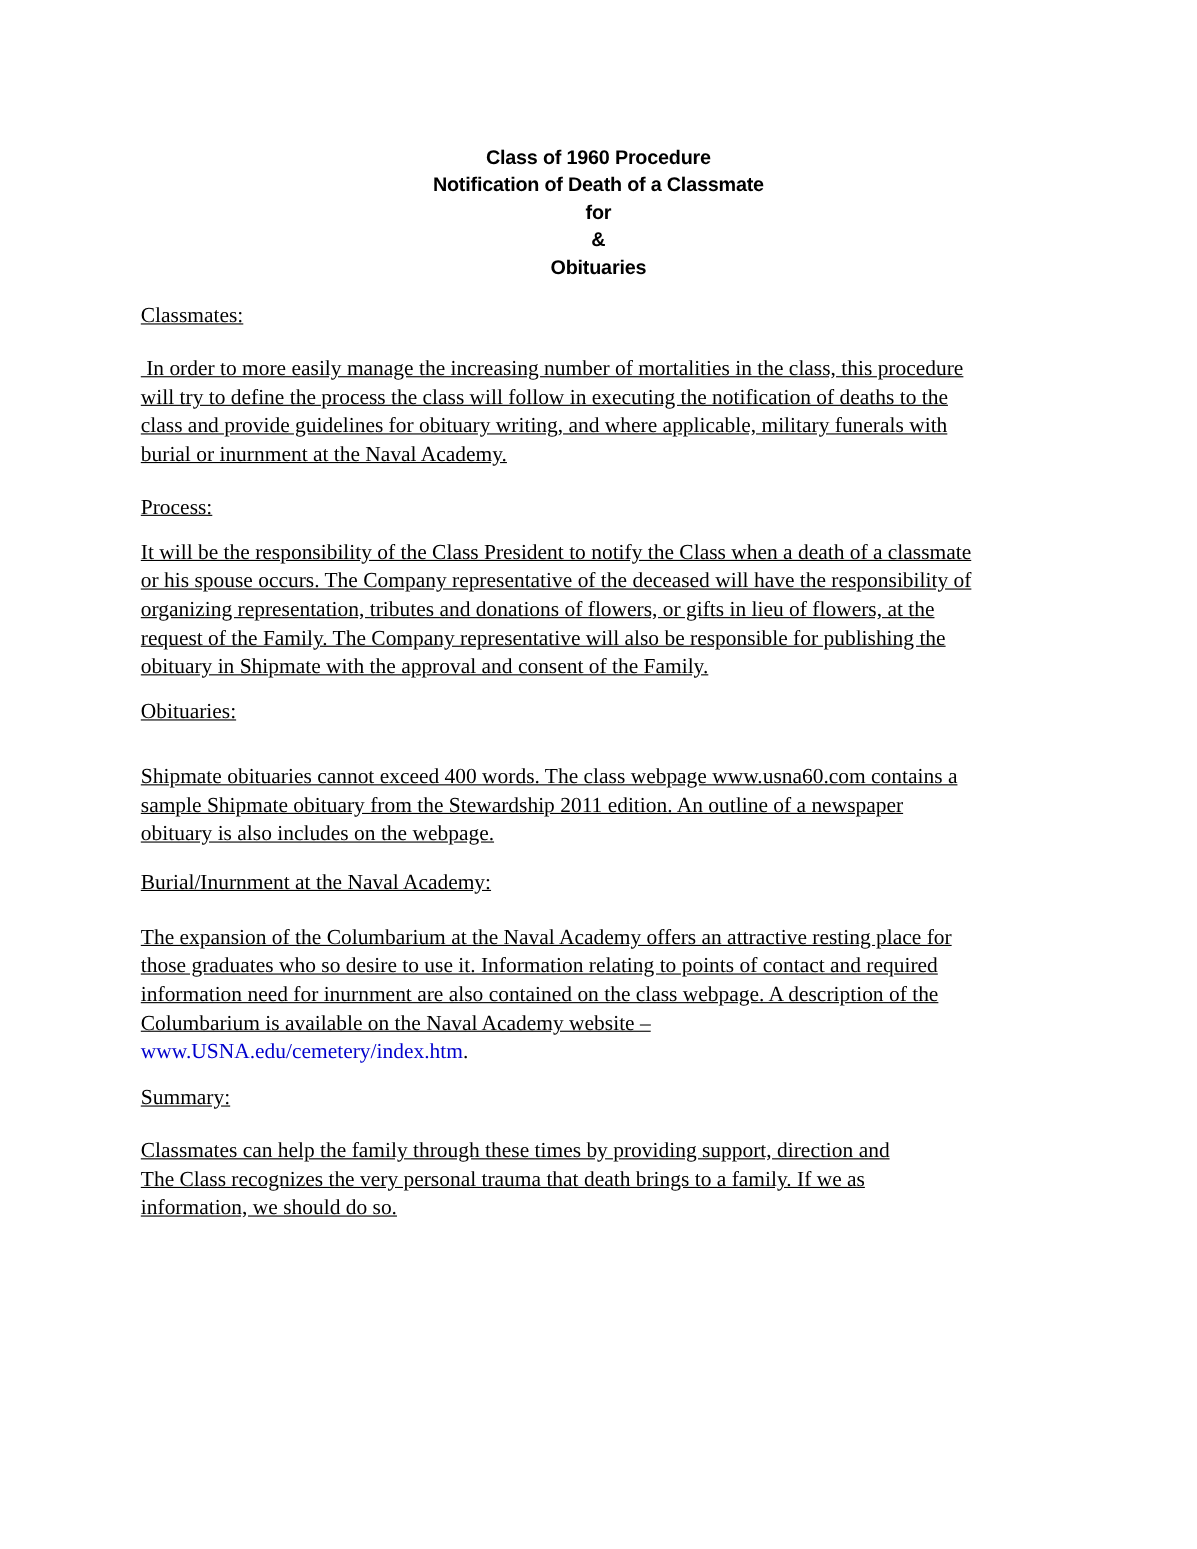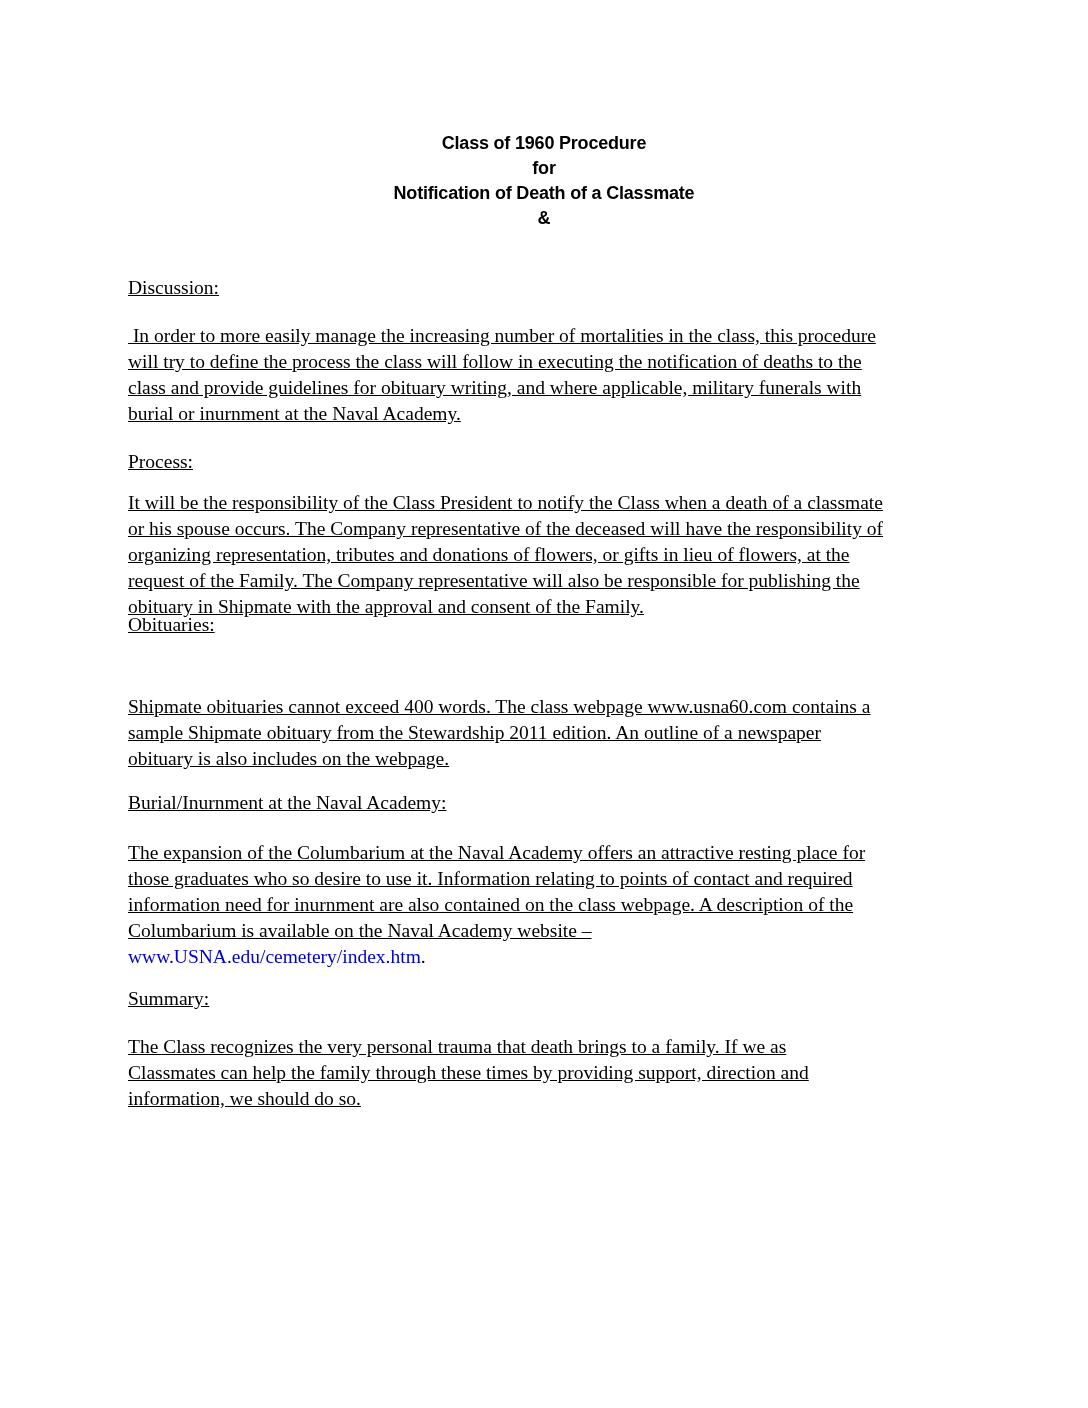--- a/index.html
+++ b/index.html
@@ -65,58 +65,59 @@
     color: #000000;
   }
 </style>
 </head>
 <body>
 
 <div class="page" style="background: rgb(255, 255, 255); color: rgb(0, 0, 0);">
 
   <div class="title" style="top:131px">
       <div>Class of 1960 Procedure</div>
+      <div>Notification of Death of a Classmate</div>
       <div>for</div>
-      <div>Notification of Death of a Classmate</div>
       <div>&amp;</div>
+      <div>Obituaries</div>
     </div>
 
-  <div class="heading" style="top:276px">Discussion:</div>
+  <div class="heading" style="top:276px">Classmates:</div>
   <div class="para" style="top:323px">
       <div> In order to more easily manage the increasing number of mortalities in the class, this procedure</div>
       <div>will try to define the process the class will follow in executing the notification of deaths to the</div>
       <div>class and provide guidelines for obituary writing, and where applicable, military funerals with</div>
       <div>burial or inurnment at the Naval Academy.</div>
     </div>
 
   <div class="heading" style="top:450px">Process:</div>
   <div class="para" style="top:490px">
       <div>It will be the responsibility of the Class President to notify the Class when a death of a classmate</div>
       <div>or his spouse occurs. The Company representative of the deceased will have the responsibility of</div>
       <div>organizing representation, tributes and donations of flowers, or gifts in lieu of flowers, at the</div>
       <div>request of the Family. The Company representative will also be responsible for publishing the</div>
       <div>obituary in Shipmate with the approval and consent of the Family.</div>
     </div>
 
-  <div class="heading" style="top:613px">Obituaries:</div>
+  <div class="heading" style="top:636px">Obituaries:</div>
   <div class="para" style="top:694px">
       <div>Shipmate obituaries cannot exceed 400 words. The class webpage www.usna60.com contains a</div>
       <div>sample Shipmate obituary from the Stewardship 2011 edition. An outline of a newspaper</div>
       <div>obituary is also includes on the webpage.</div>
     </div>
 
   <div class="heading" style="top:791px">Burial/Inurnment at the Naval Academy:</div>
   <div class="para" style="top:840px">
       <div>The expansion of the Columbarium at the Naval Academy offers an attractive resting place for</div>
       <div>those graduates who so desire to use it. Information relating to points of contact and required</div>
       <div>information need for inurnment are also contained on the class webpage. A description of the</div>
       <div>Columbarium is available on the Naval Academy website –</div>
     </div>
   <div class="link-line" style="top:944px"><a class="doc-link">www.USNA.edu/cemetery/index.htm</a><span class="link-suffix">.</span></div>
 
   <div class="heading" style="top:987px">Summary:</div>
   <div class="para" style="top:1034px">
+      <div>Classmates can help the family through these times by providing support, direction and</div>
       <div>The Class recognizes the very personal trauma that death brings to a family. If we as</div>
-      <div>Classmates can help the family through these times by providing support, direction and</div>
       <div>information, we should do so.</div>
     </div>
 
 </div>
 
 </body></html>

